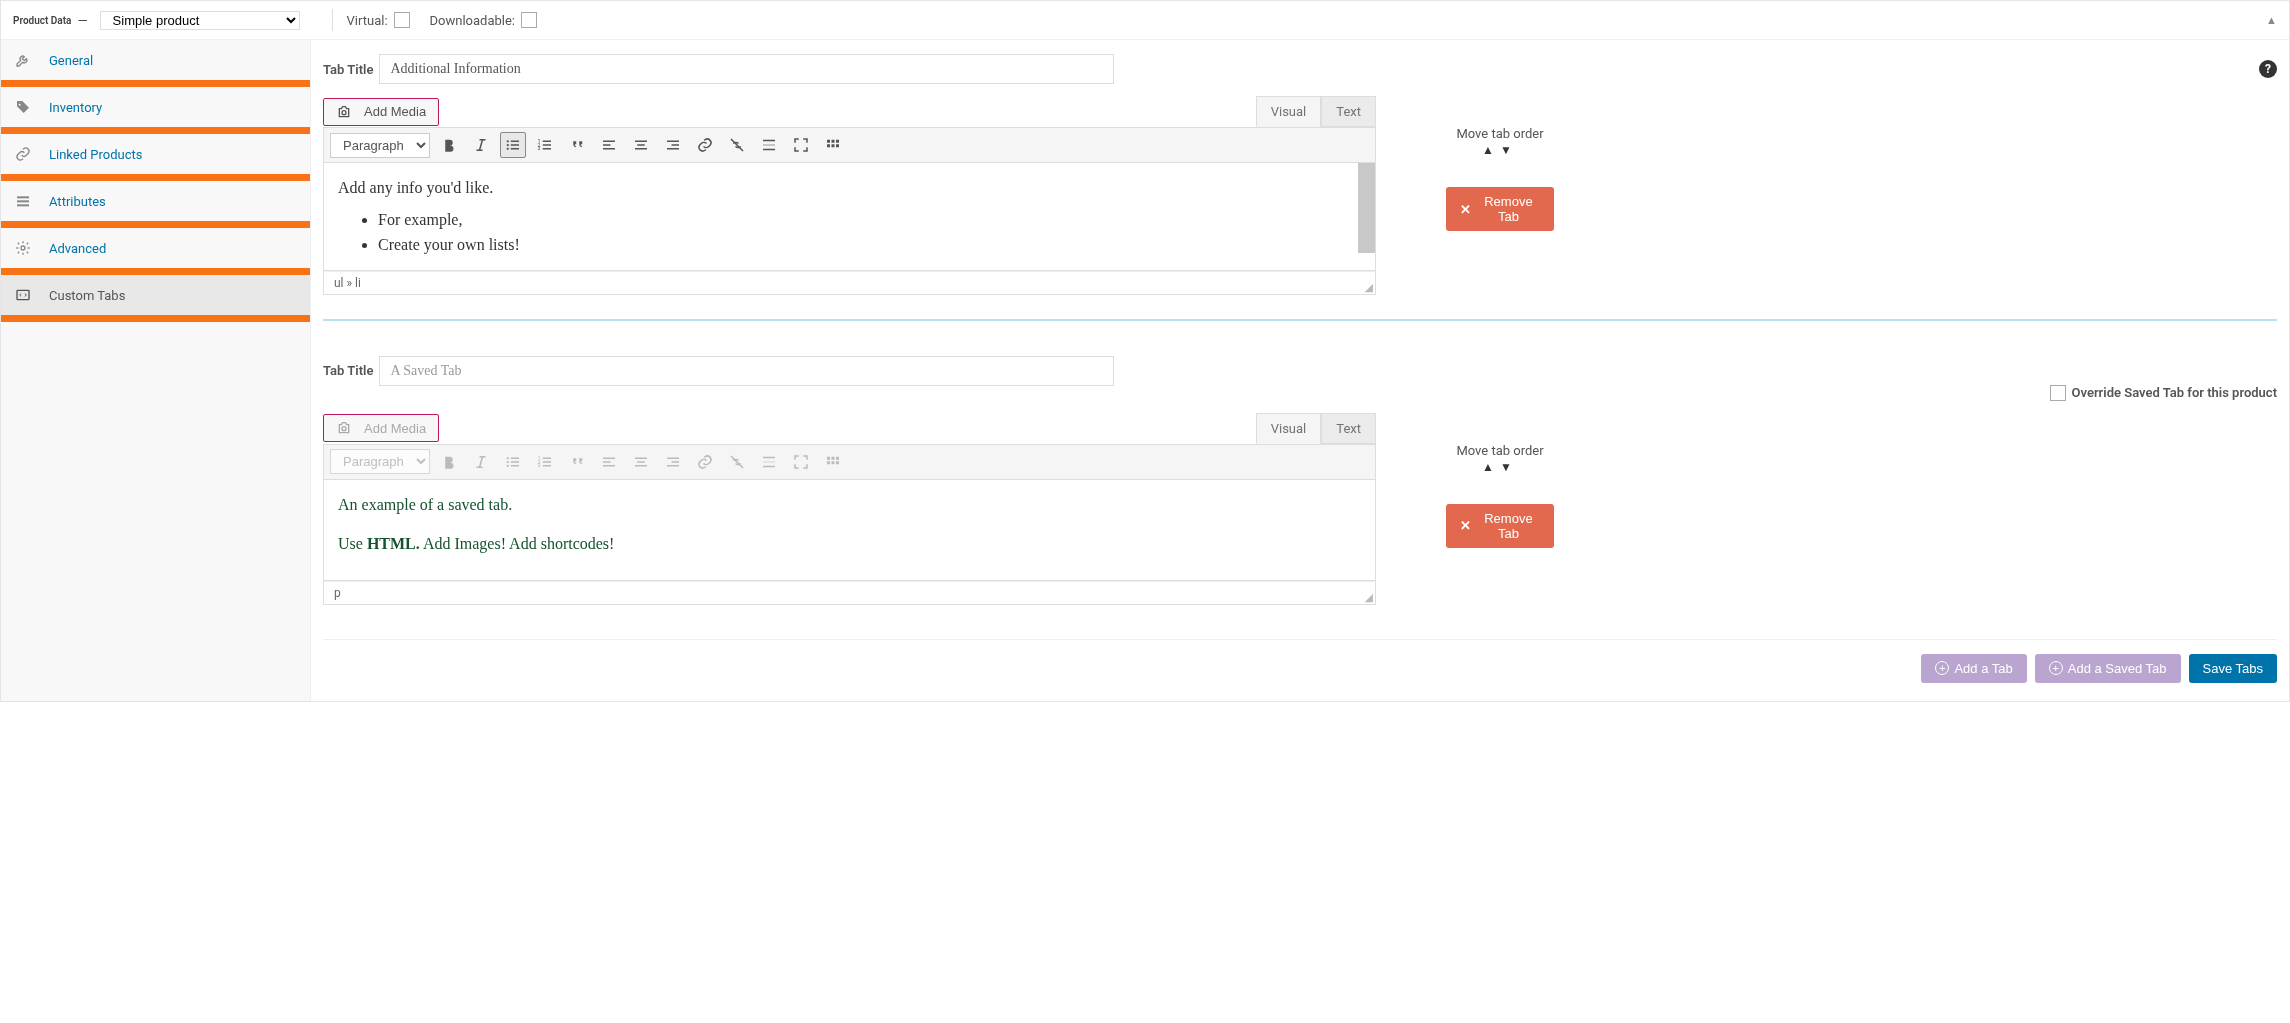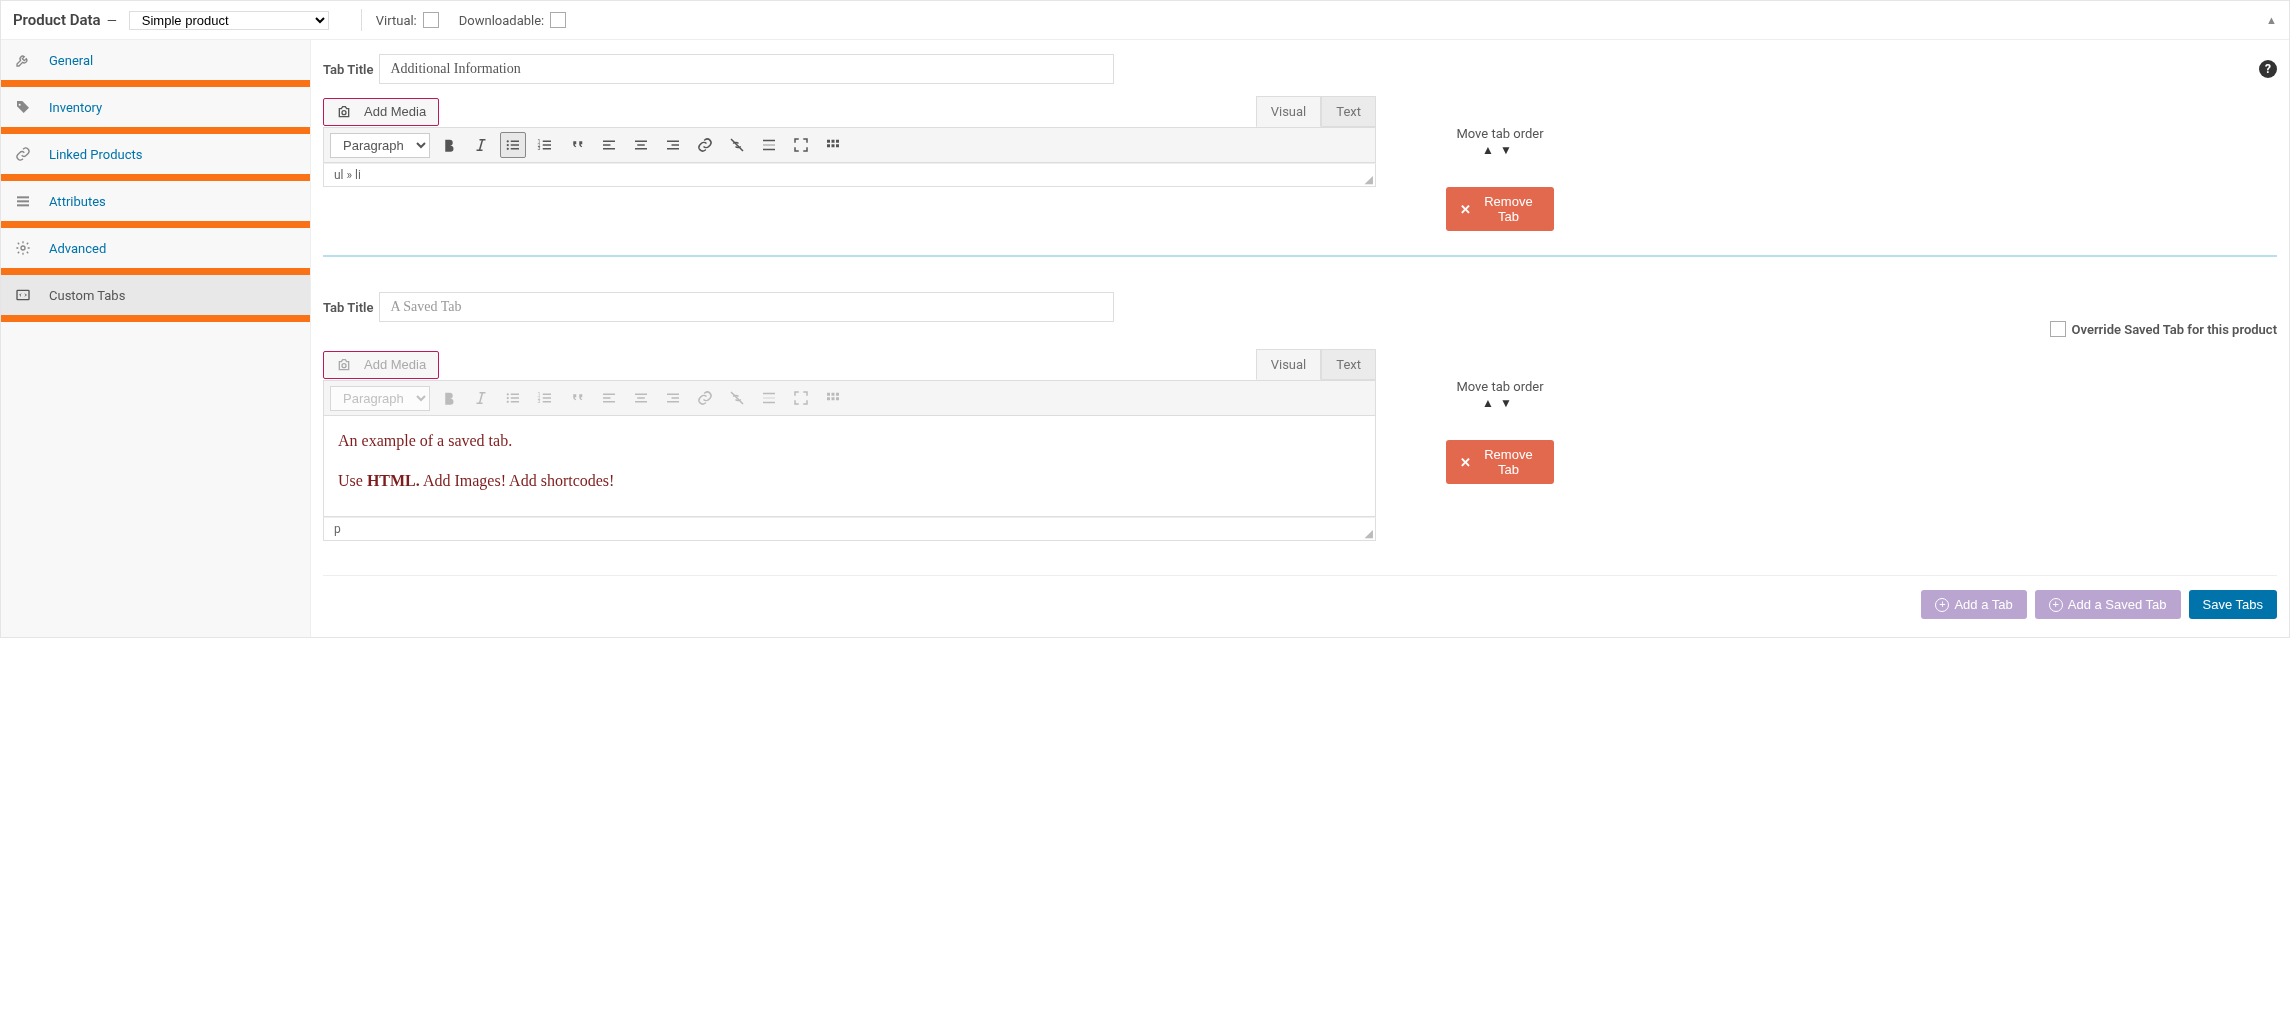--- a/index.html
+++ b/index.html
@@ -1,19 +1,19 @@
 <!DOCTYPE html>
 <html><head>
 <meta charset="utf-8">
 <style>
 * { box-sizing: border-box; margin: 0; padding: 0; }
 body { font-family: -apple-system, BlinkMacSystemFont, "Segoe UI", Roboto, Arial, sans-serif; font-size: 13px; color: #444; background: #fff; }
 .panel { border: 1px solid #e5e5e5; background: #fff; }
 .panel-header { display: flex; align-items: center; padding: 8px 12px; border-bottom: 1px solid #eee; background: #fff; }
-.panel-header strong { font-weight: 600; font-size: 15px; }
+.panel-header strong { font-weight: 600; font-size: 10px; }
 .product-type { margin-left: 6px; margin-right: 18px; padding: 0 8px; border: 1px solid #ddd; background: #fff; font-size: 13px; min-width: 200px; }
 .divider { width: 1px; height: 22px; background: #ddd; margin: 0 14px; }
 .hdr-label { font-size: 13px; color: #555; margin-right: 6px; }
 .chk { width: 16px; height: 16px; border: 1px solid #aaa; display: inline-block; vertical-align: middle; margin-right: 20px; }
 .caret-up { margin-left: auto; color: #888; font-size: 11px; }
 
 .body { display: flex; }
 .sidebar { width: 310px; background: #f8f8f8; border-right: 1px solid #eee; }
 .sidebar ul { list-style: none; }
 .sidebar li { display: flex; align-items: center; padding: 12px 14px; border-bottom: 7px solid #f97316; font-size: 13px; color: #0073aa; cursor: pointer; gap: 18px; }
@@ -47,21 +47,21 @@
 .toolbar { background: #f5f5f5; border: 1px solid #ddd; padding: 4px 6px; display: flex; align-items: center; gap: 6px; }
 .fmt-select { border: 1px solid #ccc; background: #fff; padding: 3px 8px; font-size: 13px; min-width: 100px; color: #555; }
 .fmt-select.disabled { color: #aaa; }
 .tbtn { width: 26px; height: 26px; display: flex; align-items: center; justify-content: center; color: #555; cursor: pointer; border-radius: 2px; }
 .tbtn.active { border: 1px solid #888; background: #e8e8e8; }
 .tbtn.disabled { color: #bbb; cursor: default; }
 .tbtn svg { width: 18px; height: 18px; }
 
 .editor-content { border: 1px solid #dedede; border-top: none; position: relative; }
 .content-area { padding: 12px 14px; min-height: 100px; font-family: Georgia, serif; font-size: 16px; color: #333; line-height: 1.6; }
-.content-area.disabled { color: #7f1d1d; }
+.content-area.disabled { color: #14532d; }
 .content-area ul { margin: 6px 0 0 40px; }
 .content-area ul li { list-style: disc; }
 .content-area strong { font-weight: bold; }
 .scrollbar { position: absolute; right: 0; top: 0; width: 17px; height: 90px; background: #c8c8c8; }
 .path-bar { border: 1px solid #dedede; border-top: 1px solid #eee; padding: 4px 10px; font-size: 12px; color: #666; position: relative; background: #fff; }
 .resize-grip { position: absolute; right: 2px; bottom: 2px; color: #bbb; font-size: 11px; line-height: 8px; }
 
 .move-label { font-size: 13px; color: #555; margin-bottom: 2px; white-space: nowrap; }
 .move-arrows { color: #333; font-size: 12px; letter-spacing: 6px; }
 .btn-remove { margin-top: 30px; background: #e2694e; color: #fff; border: none; padding: 7px 14px; font-size: 13px; border-radius: 3px; cursor: pointer; display: inline-flex; align-items: center; gap: 6px; }
@@ -260,20 +260,30 @@
                   <svg viewBox="0 0 24 24" fill="currentColor">
                     <rect x="4" y="5" width="4" height="4"></rect>
                     <rect x="10" y="5" width="4" height="4"></rect>
                     <rect x="16" y="5" width="4" height="4"></rect>
                     <rect x="4" y="11" width="4" height="4"></rect>
                     <rect x="10" y="11" width="4" height="4"></rect>
                     <rect x="16" y="11" width="4" height="4"></rect>
                   </svg>
                 </span>
             </div>
+            <div class="editor-content">
+              <div class="content-area">
+                <div>Add any info you'd like.</div>
+                <ul>
+                  <li>For example,</li>
+                  <li>Create your own lists!</li>
+                </ul>
+              </div>
+              <div class="scrollbar"></div>
+            </div>
             <div class="path-bar">
               <span>ul » li</span>
               <span class="resize-grip">◢</span>
             </div>
           </div>
           <div class="side-col">
             <div class="move-label">Move tab order</div>
             <div class="move-arrows"><span>▲</span><span>▼</span></div>
             <button class="btn-remove">
                 <span class="x">✕</span>

